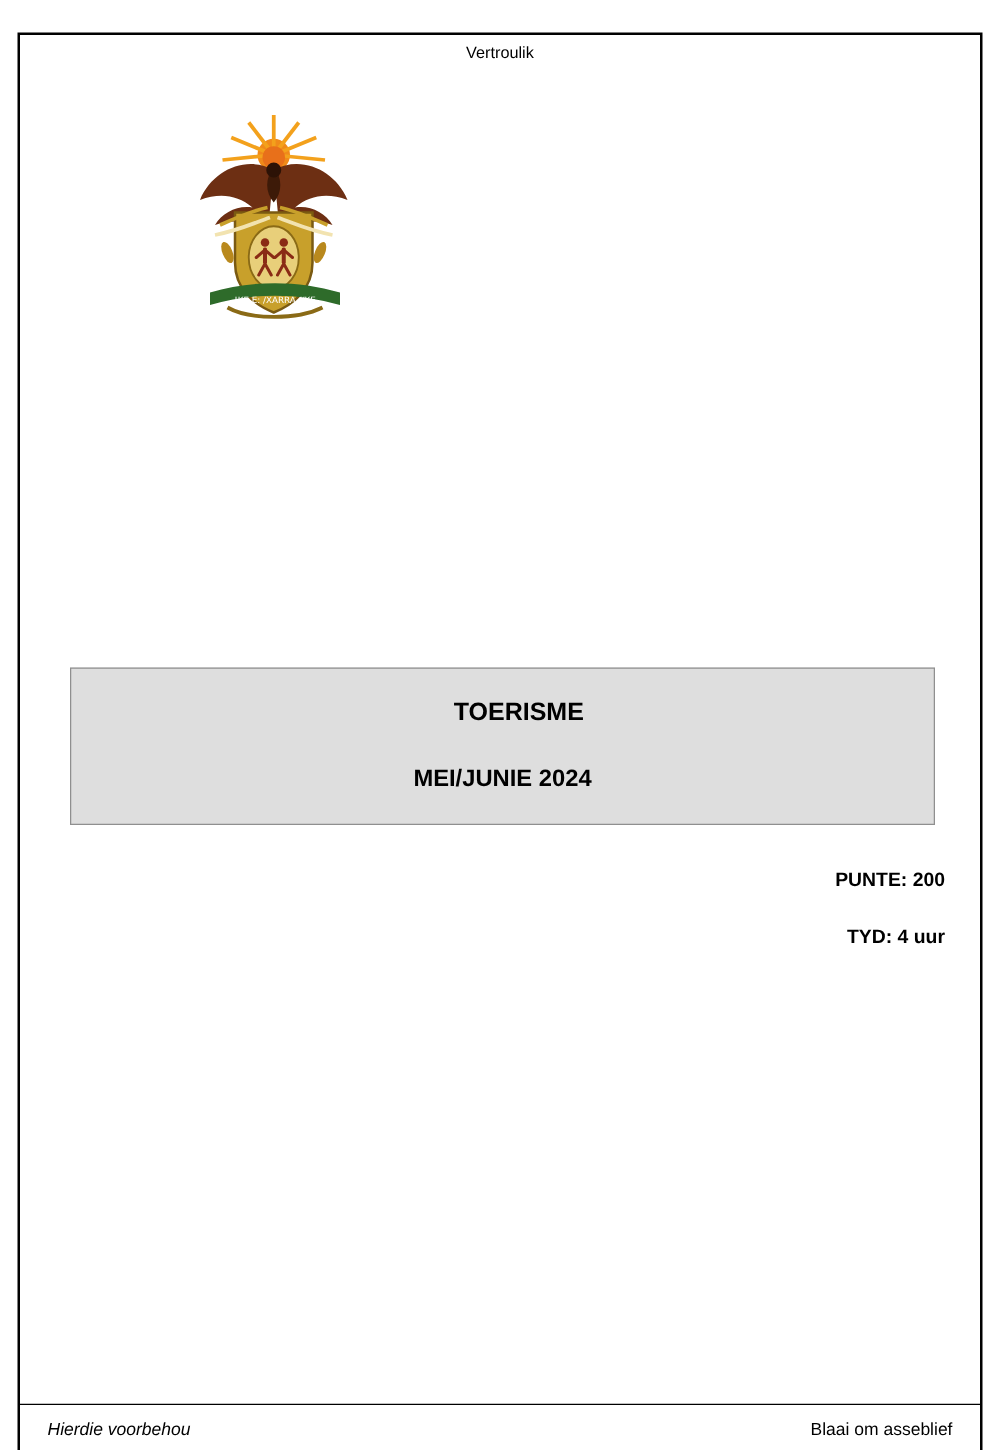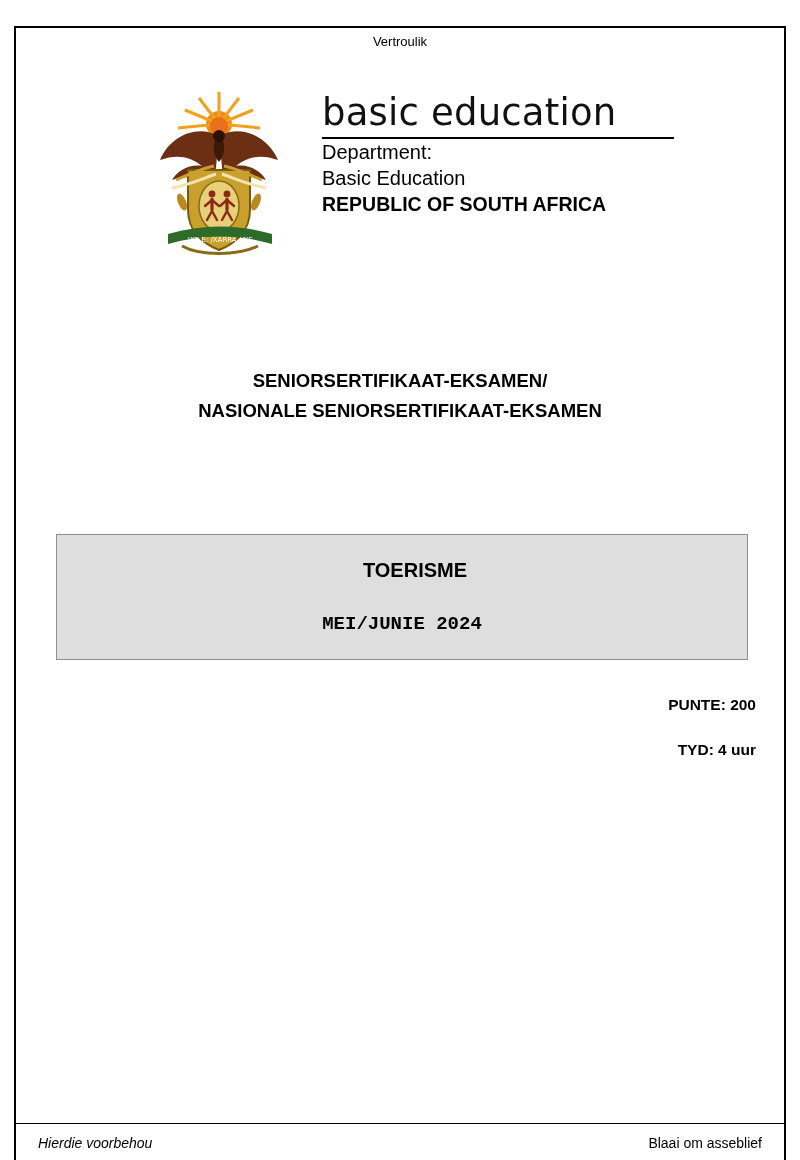--- a/index.html
+++ b/index.html
@@ -123,21 +123,20 @@
     padding-left: 13px;
   }
   .subject-date {
     position: absolute;
     top: 78px;
     left: 0;
     width: 100%;
     text-align: center;
     font-weight: bold;
     font-size: 19px;
-    font-family: Liberation Mono, monospace;
   }
 
   
   .marks {
     position: absolute;
     top: 640px;
     right: 28px;
     text-align: right;
     font-weight: bold;
     font-size: 15.5px;
@@ -245,32 +244,22 @@
               <ellipse cx="114" cy="118" rx="4" ry="9" transform="rotate(22 114 118)"></ellipse>
             </g>
 
             <path d="M26 150 C 60 140, 96 140, 130 150 L130 160 C 96 150, 60 150, 26 160 Z" fill="#2e6b2a"></path>
             <text x="78" y="158" font-size="7" fill="#ffffff" text-anchor="middle" font-family="DejaVu Sans, sans-serif">!KE E: /XARRA //KE</text>
 
             <path d="M40 162 C 58 172, 96 172, 116 162" stroke="#8a6a16" stroke-width="3" fill="none"></path>
           </svg>
         </div>
 
-        <div class="dept-text">
-          <span class="be-title">basic education</span>
-          <span class="dept-line">Department:</span>
-          <span class="dept-line">Basic Education</span>
-          <span class="dept-line bold">REPUBLIC OF SOUTH AFRICA</span>
-        </div>
       </div>
 
-      <div class="exam-title">
-        <div>SENIORSERTIFIKAAT-EKSAMEN/</div>
-        <div>NASIONALE SENIORSERTIFIKAAT-EKSAMEN</div>
-      </div>
 
       <div class="subject-box">
         <div class="subject-name">TOERISME</div>
         <div class="subject-date">MEI/JUNIE 2024</div>
       </div>
 
       <div class="marks">PUNTE: 200</div>
       <div class="time">TYD: 4 uur</div>
 
 

